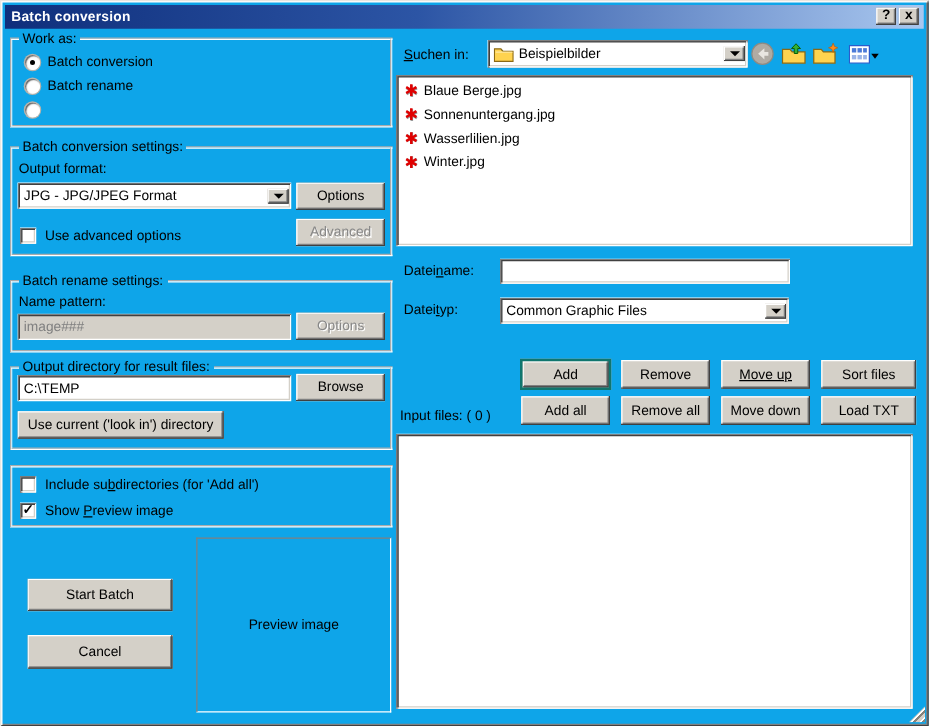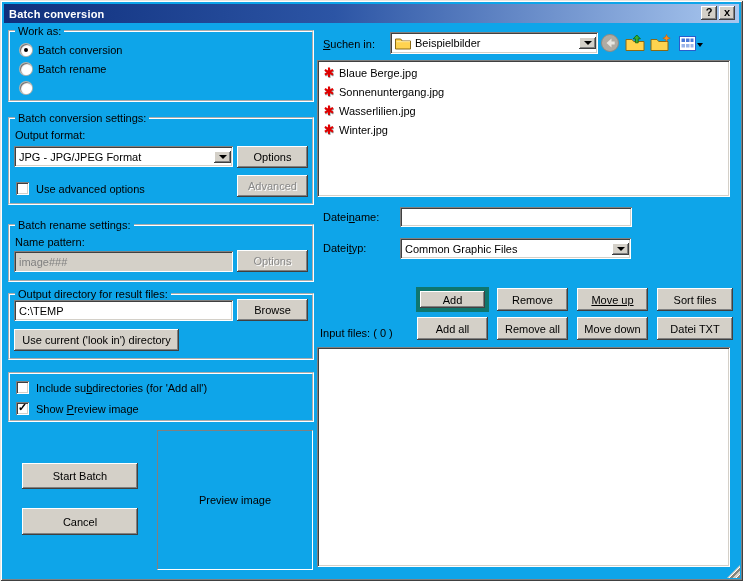--- a/index.html
+++ b/index.html
@@ -30,21 +30,21 @@
   }
   .tb-help { right: 22px; }
   .tb-close { right: 4px; }
 
   
   .btn {
     position: absolute; background: #d4d0c8; text-align: center;
     box-shadow: inset -1px -1px 0 #404040, inset 1px 1px 0 #ffffff, inset -2px -2px 0 #808080;
     display: flex; align-items: center; justify-content: center; cursor: default;
   }
-  .btn.default { border: 4px solid #0f766e; }
+  .btn.default { border: 2px solid #0f766e; }
   .btn.disabled { color: #888; text-shadow: 1px 1px 0 #fff; }
 
   .sunken {
     background: #fff;
     box-shadow: inset 1px 1px 0 #808080, inset -1px -1px 0 #ffffff,
                 inset 2px 2px 0 #404040, inset -2px -2px 0 #d4d0c8;
   }
 
   input.field {
     position: absolute; border: none; font: 11px "Liberation Sans", sans-serif;
@@ -247,20 +247,20 @@
       </div>
   </div>
 
   <div class="btn default" style="left:416px; top:287px; width:73px; height:25px;">Add</div>
   <div class="btn" style="left:497px; top:288px; width:71px; height:23px;">Remove</div>
   <div class="btn" style="left:577px; top:288px; width:71px; height:23px;text-decoration:underline;">Move up</div>
   <div class="btn" style="left:657px; top:288px; width:76px; height:23px;">Sort files</div>
   <div class="btn" style="left:417px; top:317px; width:71px; height:23px;">Add all</div>
   <div class="btn" style="left:497px; top:317px; width:71px; height:23px;">Remove all</div>
   <div class="btn" style="left:577px; top:317px; width:71px; height:23px;">Move down</div>
-  <div class="btn" style="left:657px; top:317px; width:76px; height:23px;">Datei TXT</div>
+  <div class="btn" style="left:657px; top:317px; width:76px; height:23px;">Load TXT</div>
 
   <span class="lbl" style="left:320px; top:327px;">Input files: ( 0 )</span>
   <div class="listbox sunken" style="left:317px; top:347px; width:413px; height:220px;"></div>
 
   <div class="grip"></div>
 
 </div>
 
 </body></html>

